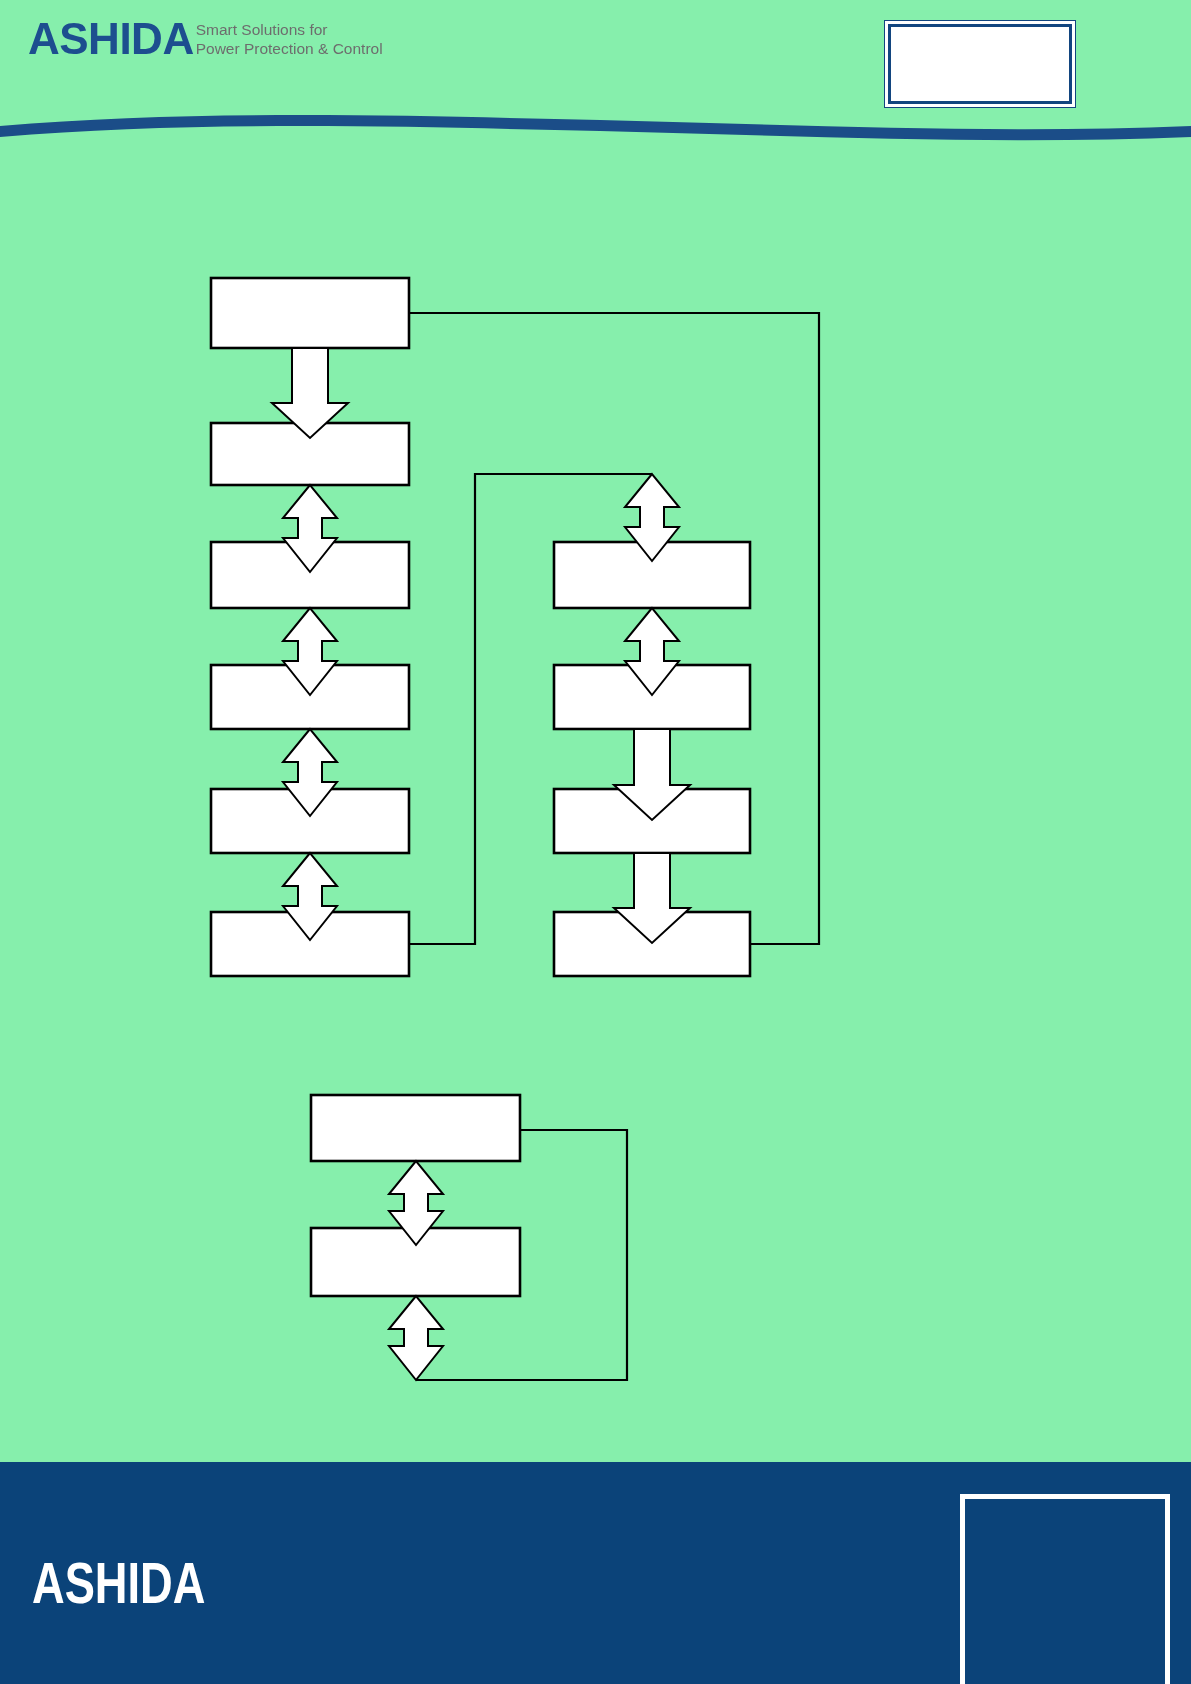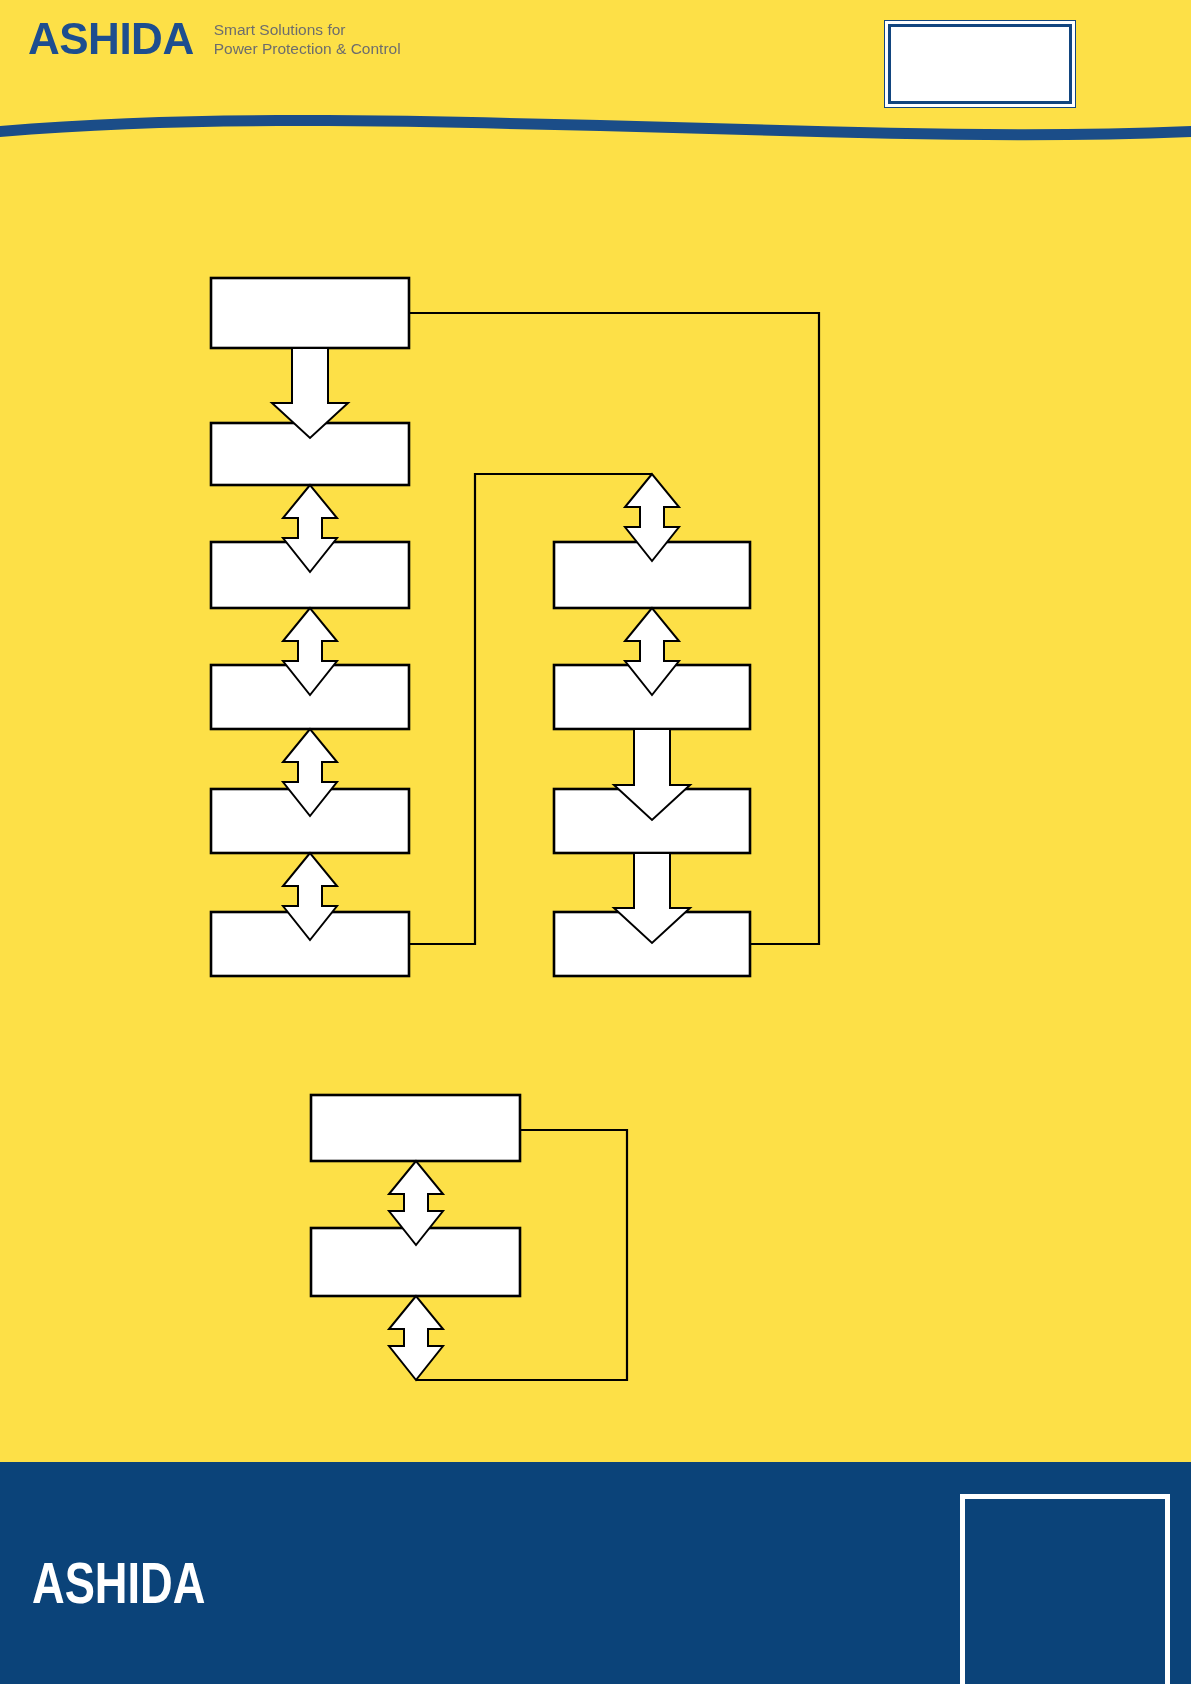--- a/index.html
+++ b/index.html
@@ -7,21 +7,21 @@
     padding: 0;
     background: #ffffff;
   }
   body {
     font-family: "Liberation Sans", sans-serif;
   }
   .page {
     position: relative;
     width: 1191px;
     height: 1684px;
-    background: #fde047;
+    background: #86efac;
     overflow: hidden;
   }
 
   
   .header {
     position: absolute;
     left: 0; top: 0;
     width: 1191px;
     height: 148px;
   }
@@ -38,21 +38,21 @@
     font-size: 44px;
     letter-spacing: -0.5px;
     color: #1d4e8f;
     line-height: 46px;
   }
   .logo-tag {
     font-family: "Liberation Sans", sans-serif;
     font-size: 15.5px;
     color: #6d6d6d;
     line-height: 19px;
-    margin-left: 20px;
+    margin-left: 2px;
     margin-top: 4px;
     white-space: pre-line;
   }
   .header-box {
     position: absolute;
     left: 884px;
     top: 20px;
     width: 192px;
     height: 88px;
     background: #ffffff;

